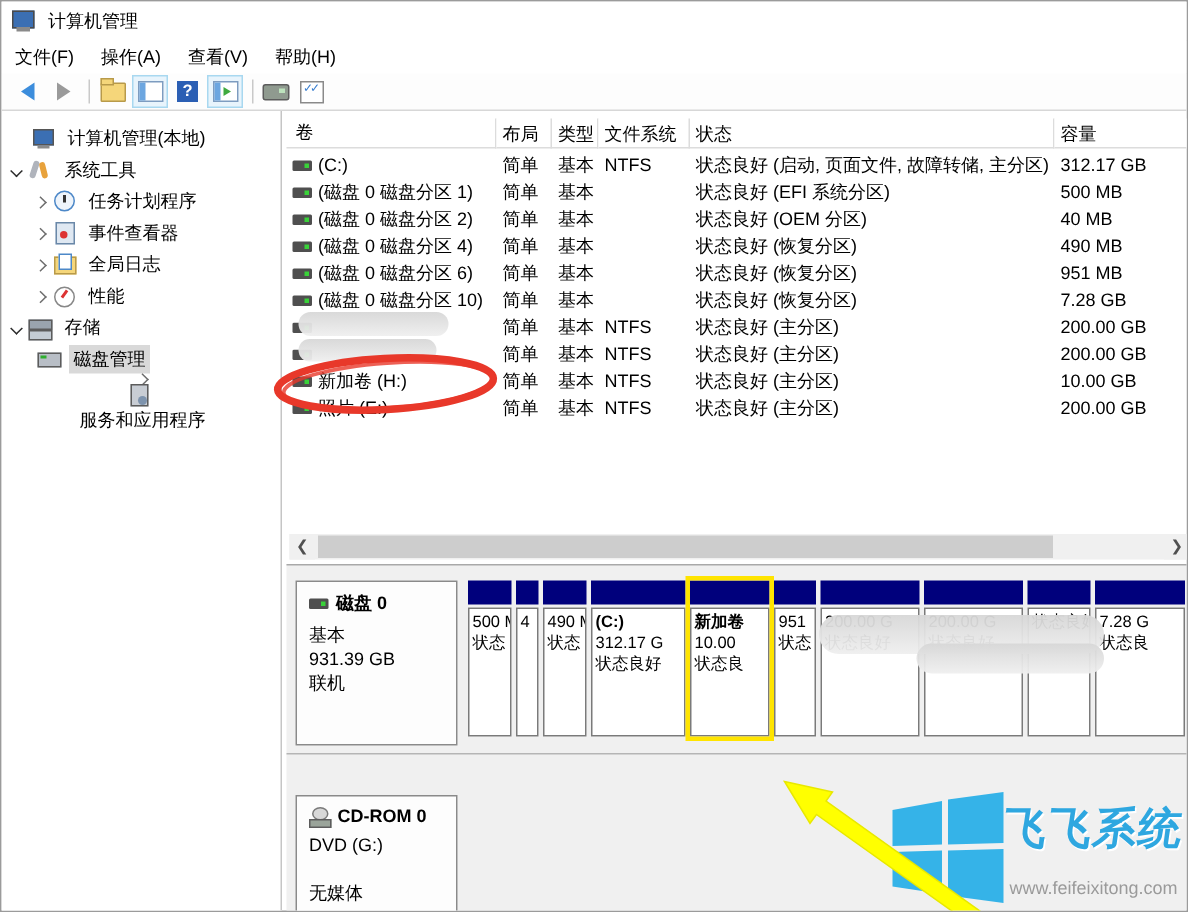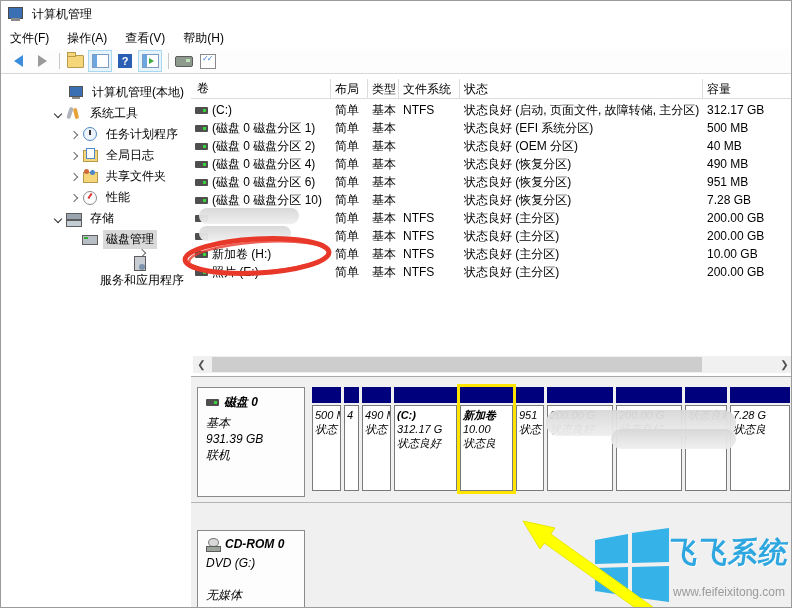--- a/index.html
+++ b/index.html
@@ -31,21 +31,21 @@
   .ico-win.play::after{content:"";position:absolute;left:6px;top:3px;border-style:solid;border-width:3px 0 3px 5px;border-color:transparent transparent transparent #3faa3f;}
   .ico-help{width:14px;height:14px;background:#2b5fb4;color:#fff;font-weight:bold;font-size:11px;
             display:flex;align-items:center;justify-content:center;}
   .ico-dev{width:16px;height:9px;background:#8f9a8f;border:1px solid #5c5c5c;border-radius:2px;position:relative;}
   .ico-dev::after{content:"";position:absolute;right:2px;top:2px;width:4px;height:3px;background:#bde3bd;}
   .ico-list{width:14px;height:13px;background:#fff;border:1px solid #8a8a8a;position:relative;font-size:8px;color:#3a7fd0;}
   .ico-list::before{content:"✓✓";position:absolute;left:1px;top:-1px;letter-spacing:-2px;}
 
   
   #sidebar{position:absolute;left:0;top:73px;width:187px;height:535px;background:#fff;
-           border-right:1px solid #c5c5c5;padding-top:8px;box-sizing:border-box;overflow:hidden;margin-left:47px;}
+           border-right:1px solid #c5c5c5;padding-top:8px;box-sizing:border-box;overflow:hidden;}
   .tree-row{height:21px;display:flex;align-items:center;cursor:default;white-space:nowrap;}
   .tree-row .lbl{padding:1px 3px;}
   .tree-row.selected .lbl{background:#d9d9d9;}
   .chev{width:16px;display:flex;align-items:center;justify-content:center;flex:none;}
   .chev i{width:5px;height:5px;border-right:1.4px solid #6d6d6d;border-bottom:1.4px solid #6d6d6d;display:block;}
   .chev.right i{transform:rotate(-45deg);}
   .chev.down i{transform:rotate(45deg);border-color:#2b2b2b;}
   .ti{width:17px;height:15px;flex:none;margin-right:4px;position:relative;}
   .ti-computer::before{content:"";position:absolute;left:1px;top:1px;width:12px;height:9px;background:#3b6fb3;border:1px solid #555;}
   .ti-computer::after{content:"";position:absolute;left:4px;top:12px;width:8px;height:2px;background:#8a8a8a;}
@@ -82,21 +82,21 @@
   .c-lay{width:37px;} .c-typ{width:31px;} .c-fs{width:61px;} .c-st{width:243px;} .c-cap{width:90px;}
 
   
   #hscroll{position:absolute;left:2px;top:282px;width:600px;height:17px;background:#f0f0f0;display:flex;align-items:center;}
   .sbtn{width:17px;height:17px;display:flex;align-items:center;justify-content:center;color:#505050;font-size:10px;flex:none;background:#f0f0f0;}
   #hthumb{height:15px;width:490px;background:#cdcdcd;margin-left:2px;}
 
   
   #bottompane{position:absolute;left:190px;top:375px;width:602px;height:233px;background:#f0f0f0;
               border-top:1px solid #a9a9a9;box-sizing:border-box;}
-  .diskrow{position:absolute;left:0;width:602px;font-style:italic;}
+  .diskrow{position:absolute;left:0;width:602px;}
   #disk0row{top:8px;height:114px;}
   #cdrow{top:125px;height:108px;border-top:1px solid #b5b5b5;}
   .infobox{position:absolute;left:6px;top:2px;width:108px;height:110px;background:#fdfdfd;
            border:1px solid #8a8a8a;box-sizing:border-box;padding:6px 6px 0 8px;}
   .infobox .head{display:flex;align-items:center;font-weight:bold;margin-bottom:4px;}
   .infobox .head .vicon{margin:0 5px 0 0;}
   .cd-ico{width:14px;height:12px;flex:none;margin-right:5px;position:relative;}
   .cd-ico::before{content:"";position:absolute;left:2px;top:0;width:9px;height:7px;border-radius:50%;background:#d8d8d8;border:1px solid #7a7a7a;}
   .cd-ico::after{content:"";position:absolute;left:0;top:8px;width:13px;height:4px;background:#9aa49a;border:1px solid #5c5c5c;}
   .infoline{line-height:16px;}
@@ -182,45 +182,45 @@
       <span class="chev right">
           <i></i>
         </span>
       <span class="ti ti-clock"></span>
       <span class="lbl">任务计划程序</span>
     </div>
     <div class="tree-row" style="padding-left:18px;">
       <span class="chev right">
           <i></i>
         </span>
+      <span class="ti ti-event"></span>
+      <span class="lbl">事件查看器</span>
+    </div>
+    <div class="tree-row" style="padding-left:18px;">
+      <span class="chev right">
+          <i></i>
+        </span>
       <span class="ti ti-log"></span>
       <span class="lbl">全局日志</span>
     </div>
     <div class="tree-row" style="padding-left:18px;">
       <span class="chev right">
           <i></i>
         </span>
-      <span class="ti ti-share"></span>
-      <span class="lbl">共享文件夹</span>
-    </div>
-    <div class="tree-row" style="padding-left:18px;">
-      <span class="chev right">
-          <i></i>
-        </span>
       <span class="ti ti-perf"></span>
       <span class="lbl">性能</span>
     </div>
     <div class="tree-row" style="padding-left:2px;">
       <span class="chev down">
           <i></i>
         </span>
       <span class="ti ti-storage"></span>
       <span class="lbl">存储</span>
     </div>
-    <div class="tree-row selected" style="padding-left:34px;font-family:Liberation Serif, serif;">
+    <div class="tree-row selected" style="padding-left:24px;font-family:Liberation Serif, serif;">
       <span class="ti ti-disk"></span>
       <span class="lbl">磁盘管理</span>
     </div>
     <div class="tree-row" style="padding-left:2px;flex-direction:column;">
       <span class="chev right">
           <i></i>
         </span>
       <span class="ti ti-svc"></span>
       <span class="lbl">服务和应用程序</span>
     </div>

